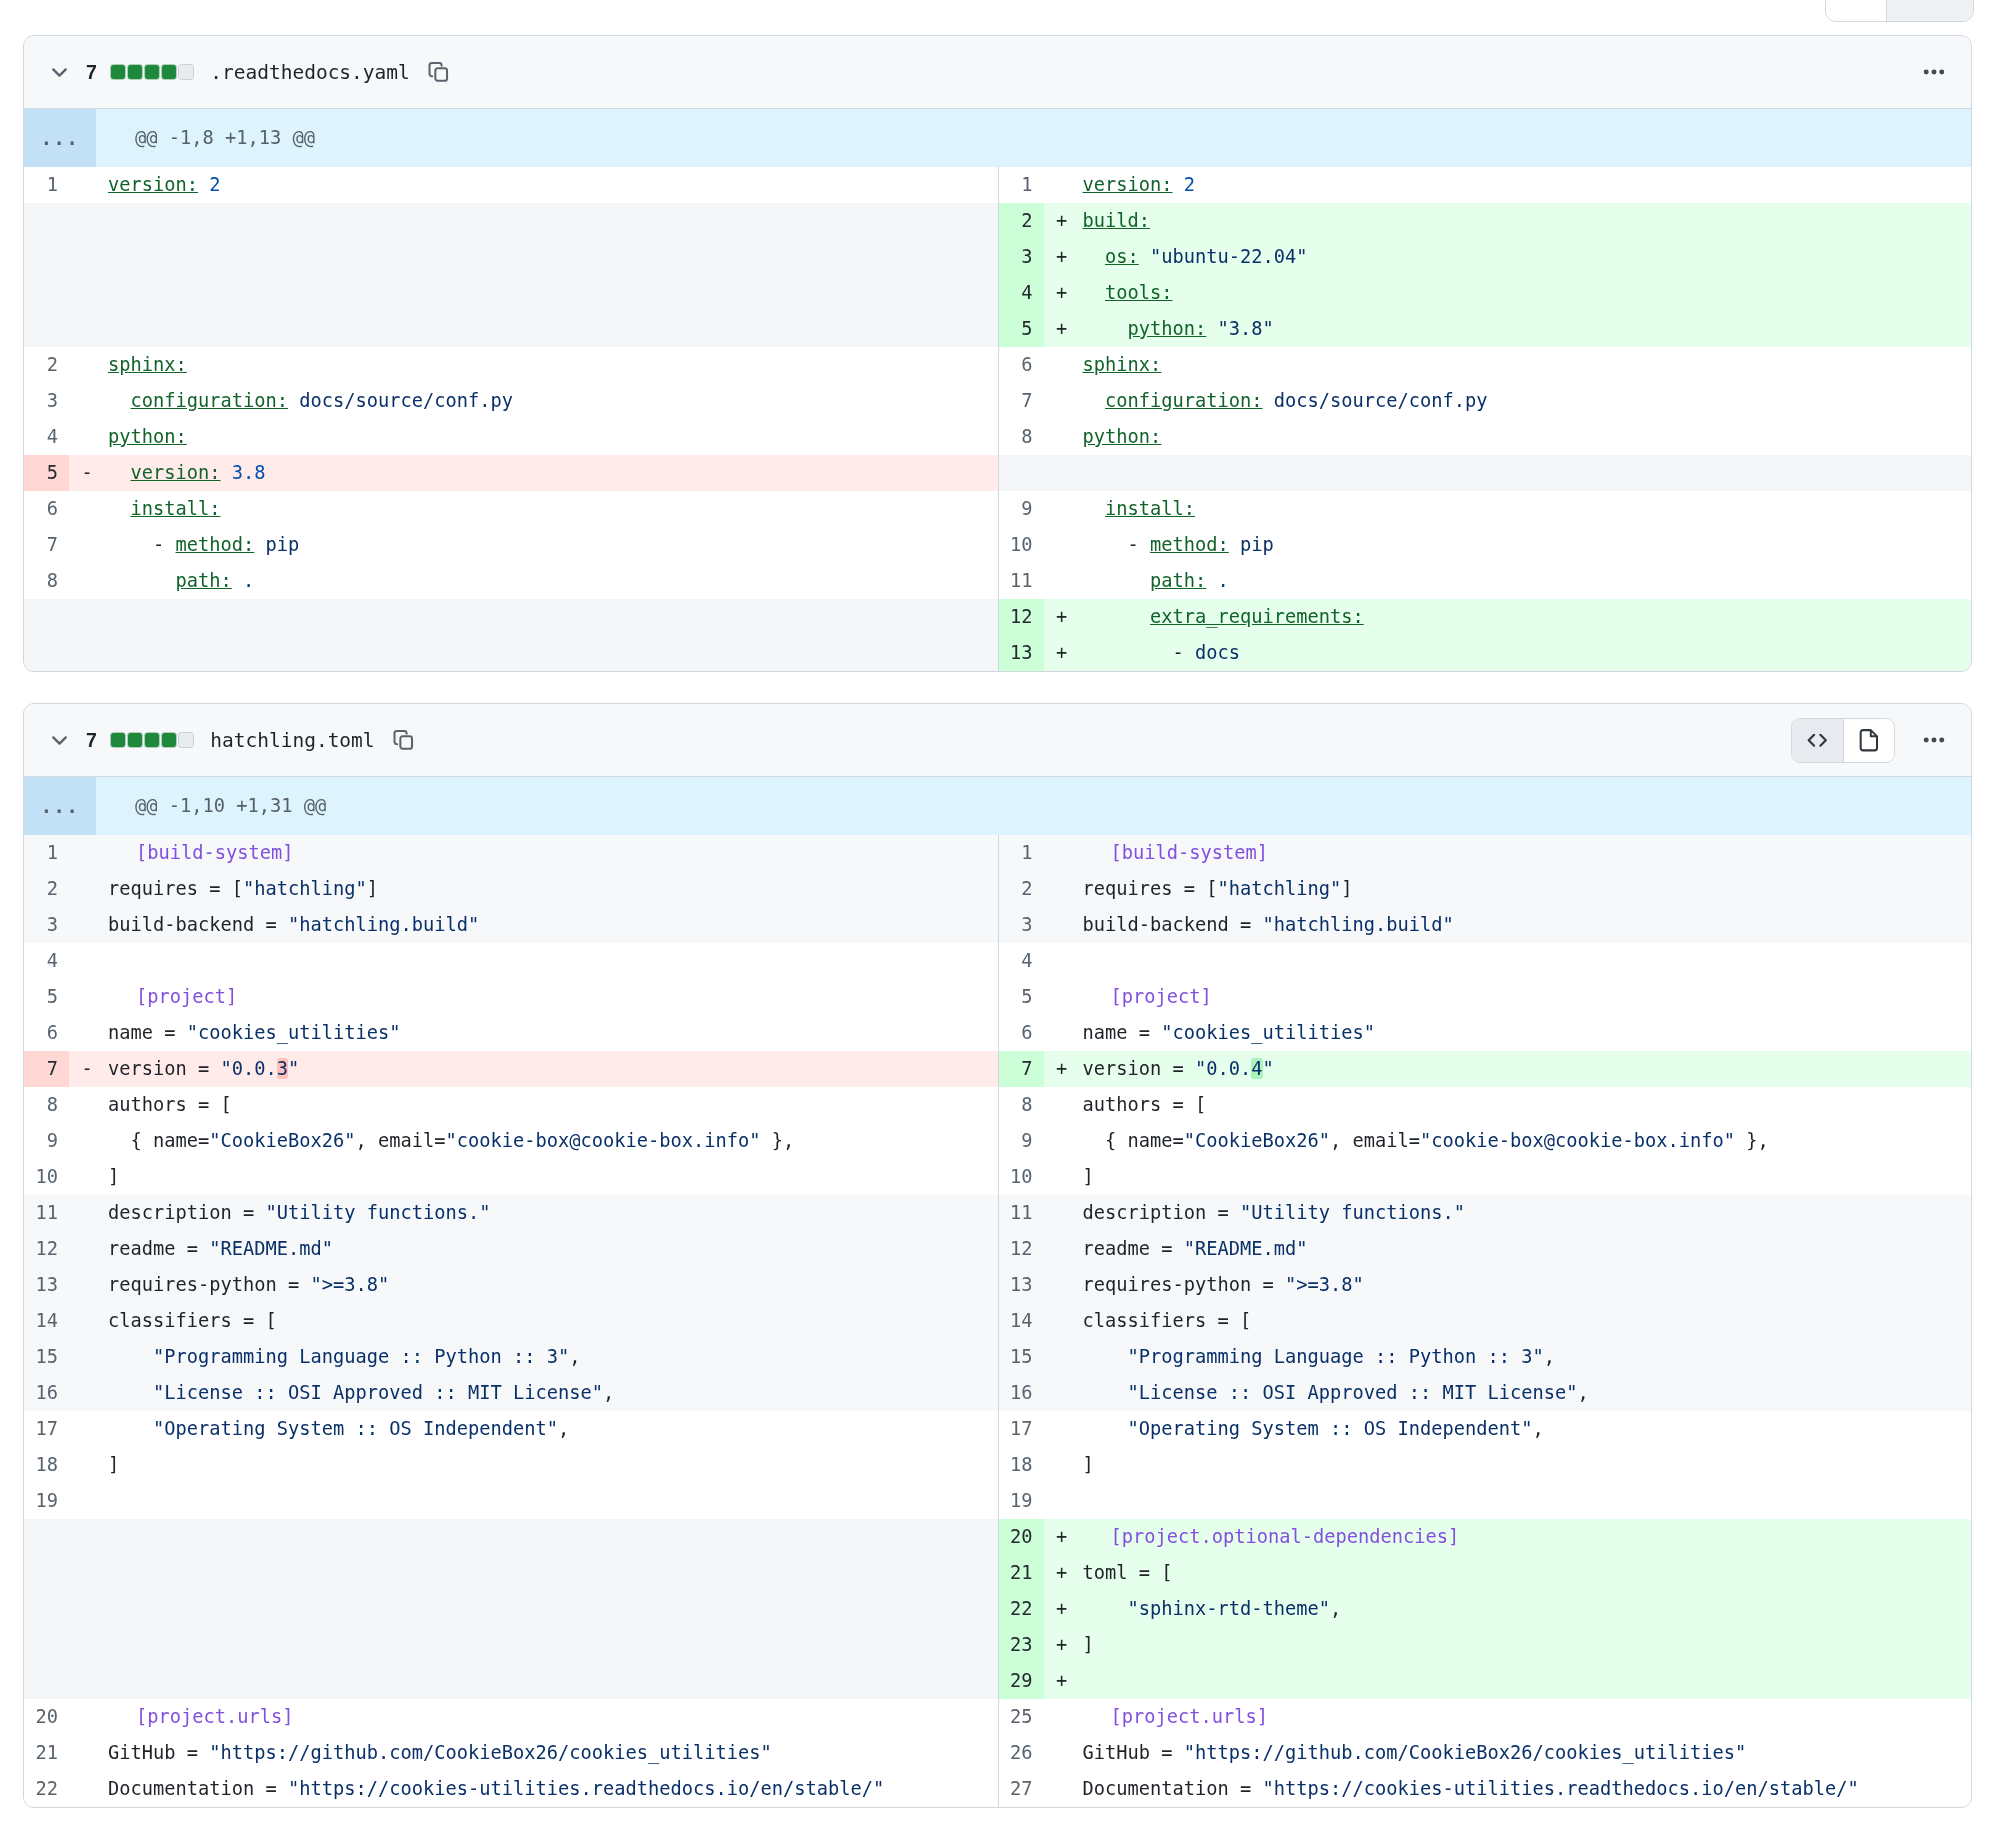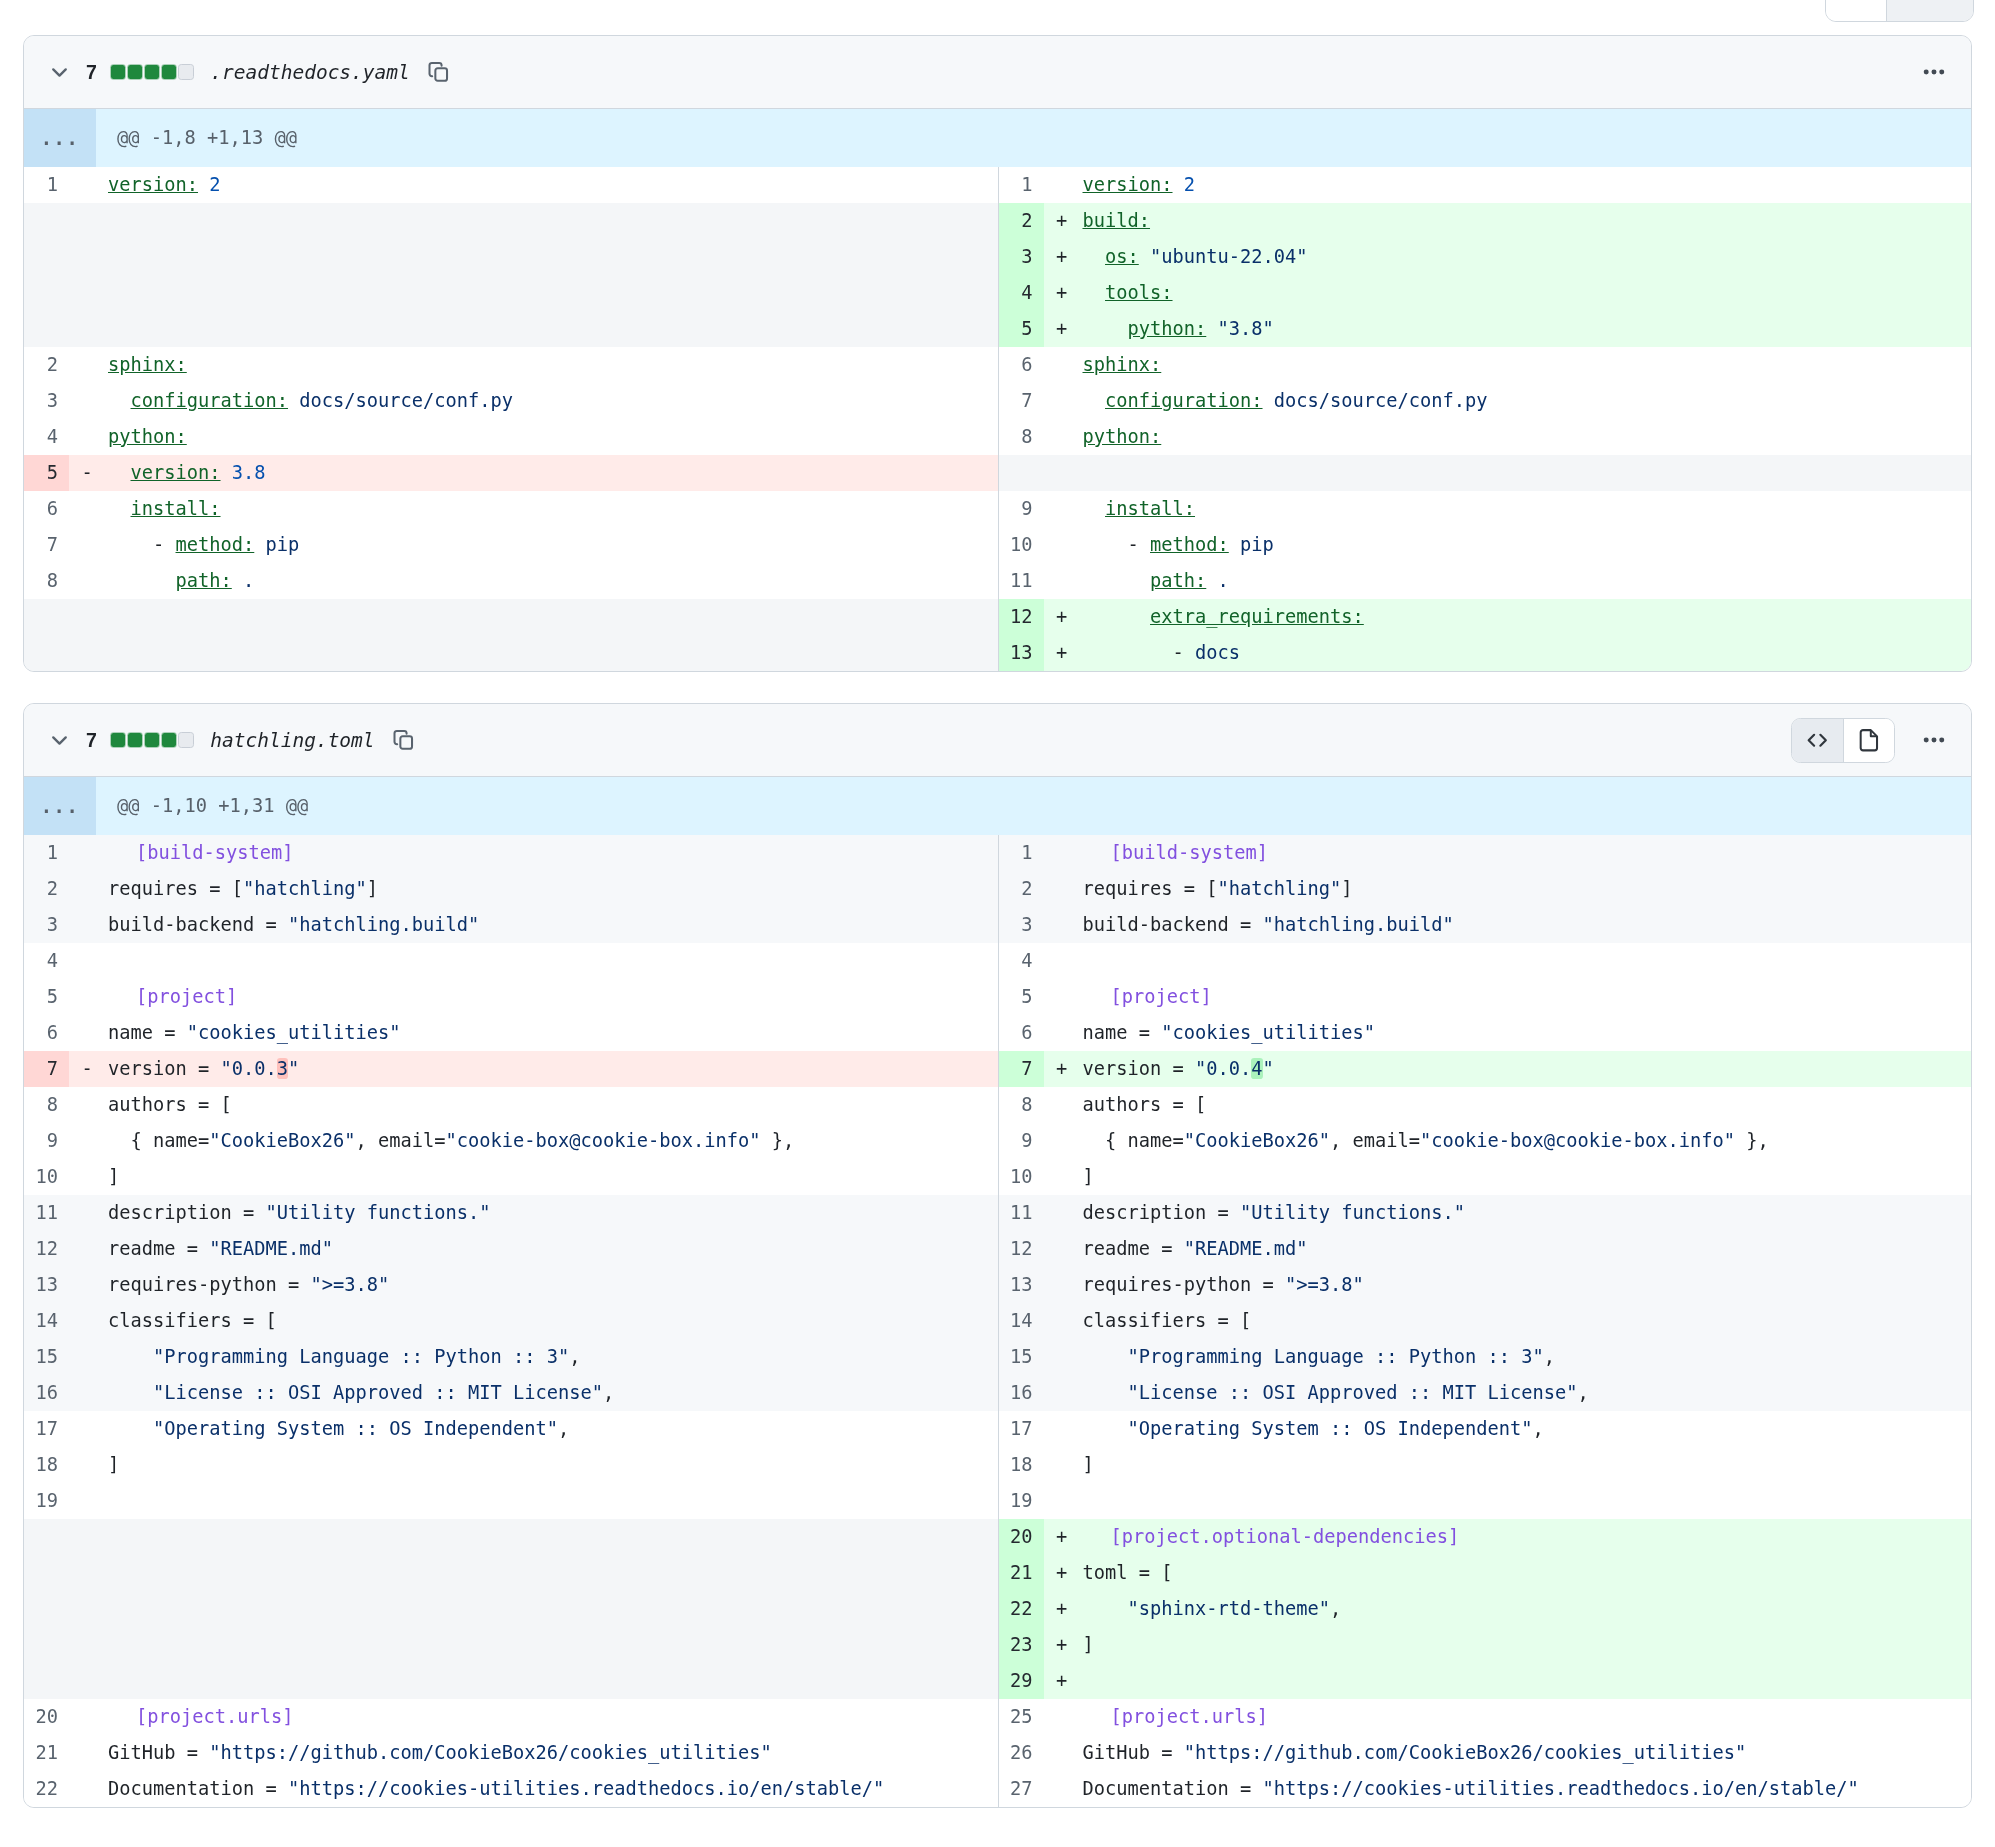--- a/index.html
+++ b/index.html
@@ -36,21 +36,21 @@
   .chev-btn { width:31px; height:31px; margin-right:11px; }
   .changes-count { font-size:19.5px; font-weight:600; color:#1f2328; margin-right:14px; }
   .diffstat { display:flex; gap:3.1px; margin-right:17px; }
   .diffstat i {
     width:14px; height:14px; border-radius:2.3px; display:block;
   }
   .diffstat i.sq-add { background:var(--diffstatGreen); outline:0.8px solid rgba(31,136,61,.35); }
   .diffstat i.sq-neutral { background:#e8ebef; outline:0.8px solid #c8ced6; }
   .file-name {
     font-family:"DejaVu Sans Mono","Liberation Mono",monospace;
-    font-size:19.5px; color:#1f2328; margin-right:12.5px;font-style:italic;
+    font-size:19.5px; color:#1f2328; margin-right:12.5px;
   }
   .copy-btn { width:34px; height:34px; }
   .hdr-spacer { flex:1; }
   .seg-control {
     display:flex; height:45px; border:1.6px solid #d0d7de; border-radius:9.3px;
     overflow:hidden; background:#ffffff; margin-right:22px;
   }
   .seg-control .seg-btn { width:51px; height:100%; border:none; background:#ffffff; cursor:pointer;
     display:flex; align-items:center; justify-content:center; }
   .seg-control .seg-btn.selected { background:#e7ebf0; }
@@ -59,21 +59,21 @@
 
   
   .diff-body { width:100%; font-family:"DejaVu Sans Mono","Liberation Mono",monospace; font-size:18.7px; }
 
   .hunk-row { display:flex; height:58px; line-height:58px; background:var(--hunkBg); }
   .hunk-expander {
     flex:0 0 72px; background:var(--hunkExpanderBg); border:none; cursor:pointer;
     color:var(--hunkText); font-family:inherit; font-size:18.7px; font-weight:700;
     letter-spacing:1.6px; text-align:center; line-height:47px;
   }
-  .hunk-text { padding-left:21px; color:var(--hunkText); white-space:pre; }
+  .hunk-text { padding-left:39px; color:var(--hunkText); white-space:pre; }
 
   .drow { display:flex; height:36px; line-height:36px; }
   .pane { display:flex; width:50%; }
   .pane-right { border-left:1.6px solid #d0d7de; }
   .cell-num {
     flex:0 0 45px; text-align:right; padding-right:11px;
     color:var(--numColor); font-size:18.7px; cursor:pointer;
   }
   .cell-code { flex:1 1 auto; position:relative; padding-left:39px; white-space:pre; color:var(--textColor); overflow:hidden; }
   .cell-code .marker { position:absolute; left:12.5px; top:0; color:#1f2328; }

